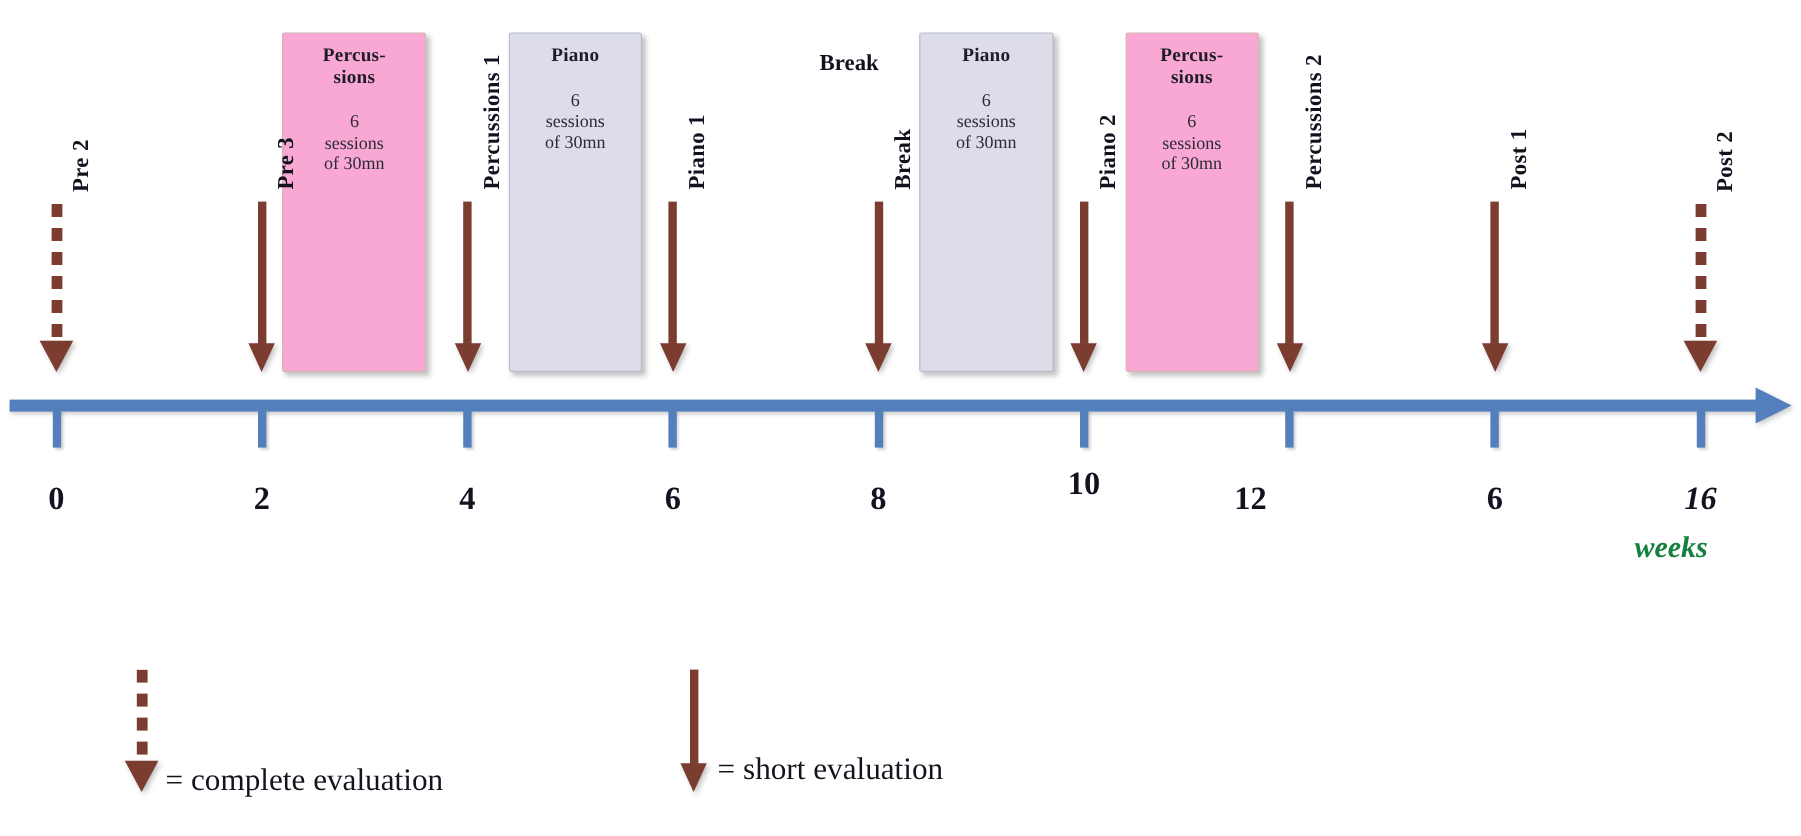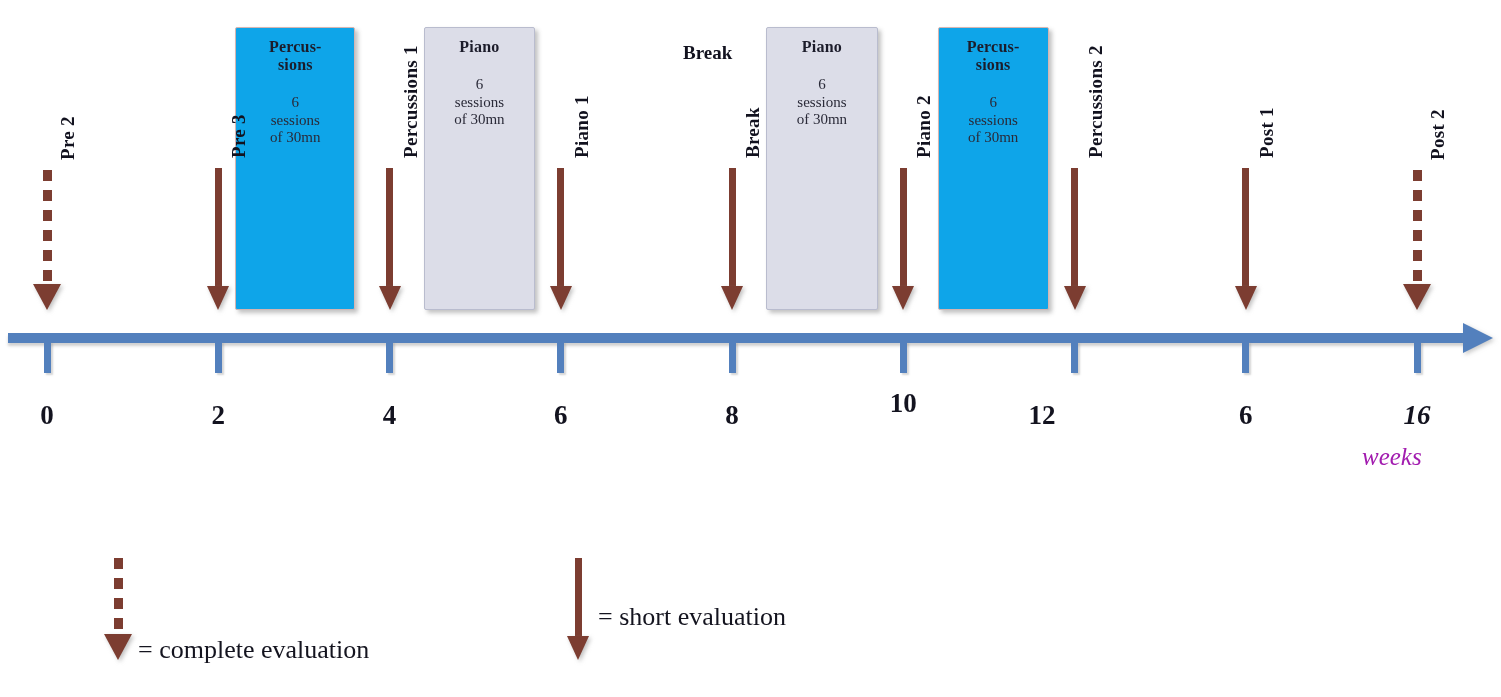--- a/index.html
+++ b/index.html
@@ -20,21 +20,21 @@
 
   
   .session-box {
     position: absolute;
     box-sizing: border-box;
     border-radius: 2px;
     text-align: center;
     box-shadow: 3px 3px 4px rgba(120,120,120,0.45);
   }
   .session-box.percussions {
-    background: #0ea5e9;
+    background: #f9a8d4;
     border: 1.5px solid #d5b5b2;
   }
   .session-box.piano {
     background: #dcdde8;
     border: 1.5px solid #b9bcce;
   }
   .session-box .box-title {
     font-weight: bold;
     font-size: 16px;
     color: #1c1c2a;
@@ -116,21 +116,22 @@
     font-size: 27px;
     font-weight: bold;
     color: #13131f;
     text-align: center;
     transform: translateX(-50%);
   }
   #weeks-label {
     position: absolute;
     font-style: italic;
     font-size: 25px;
-    color: #a21caf;
+    color: #15803d;
+    font-weight: bold;
   }
 
   
   .flat-label {
     position: absolute;
     font-weight: bold;
     font-size: 19px;
     color: #12121f;
     white-space: nowrap;
   }
@@ -247,17 +248,17 @@
 
   <div id="legend-layer">
       <div class="legend-item" style="left: 118px; top: 0px;">
         <div class="arrow-shaft dotted" style="position: absolute; width: 9px; left: -4.5px; top: 558px; height: 78px;"></div>
         <div class="arrow-head" style="left: -14px; top: 634px;"></div>
         <div class="legend-text" style="left: 20px; top: 635px;">= complete evaluation</div>
       </div>
       <div class="legend-item" style="left: 578px; top: 0px;">
         <div class="arrow-shaft" style="position: absolute; width: 7px; left: -3.5px; top: 558px; height: 80px;"></div>
         <div class="arrow-head thin" style="left: -11px; top: 636px;"></div>
-        <div class="legend-text" style="left: 20px; top: 602px;">= short evaluation</div>
+        <div class="legend-text" style="left: 20px; top: 626px;">= short evaluation</div>
       </div>
     </div>
 
 </div>
 
 </body></html>

